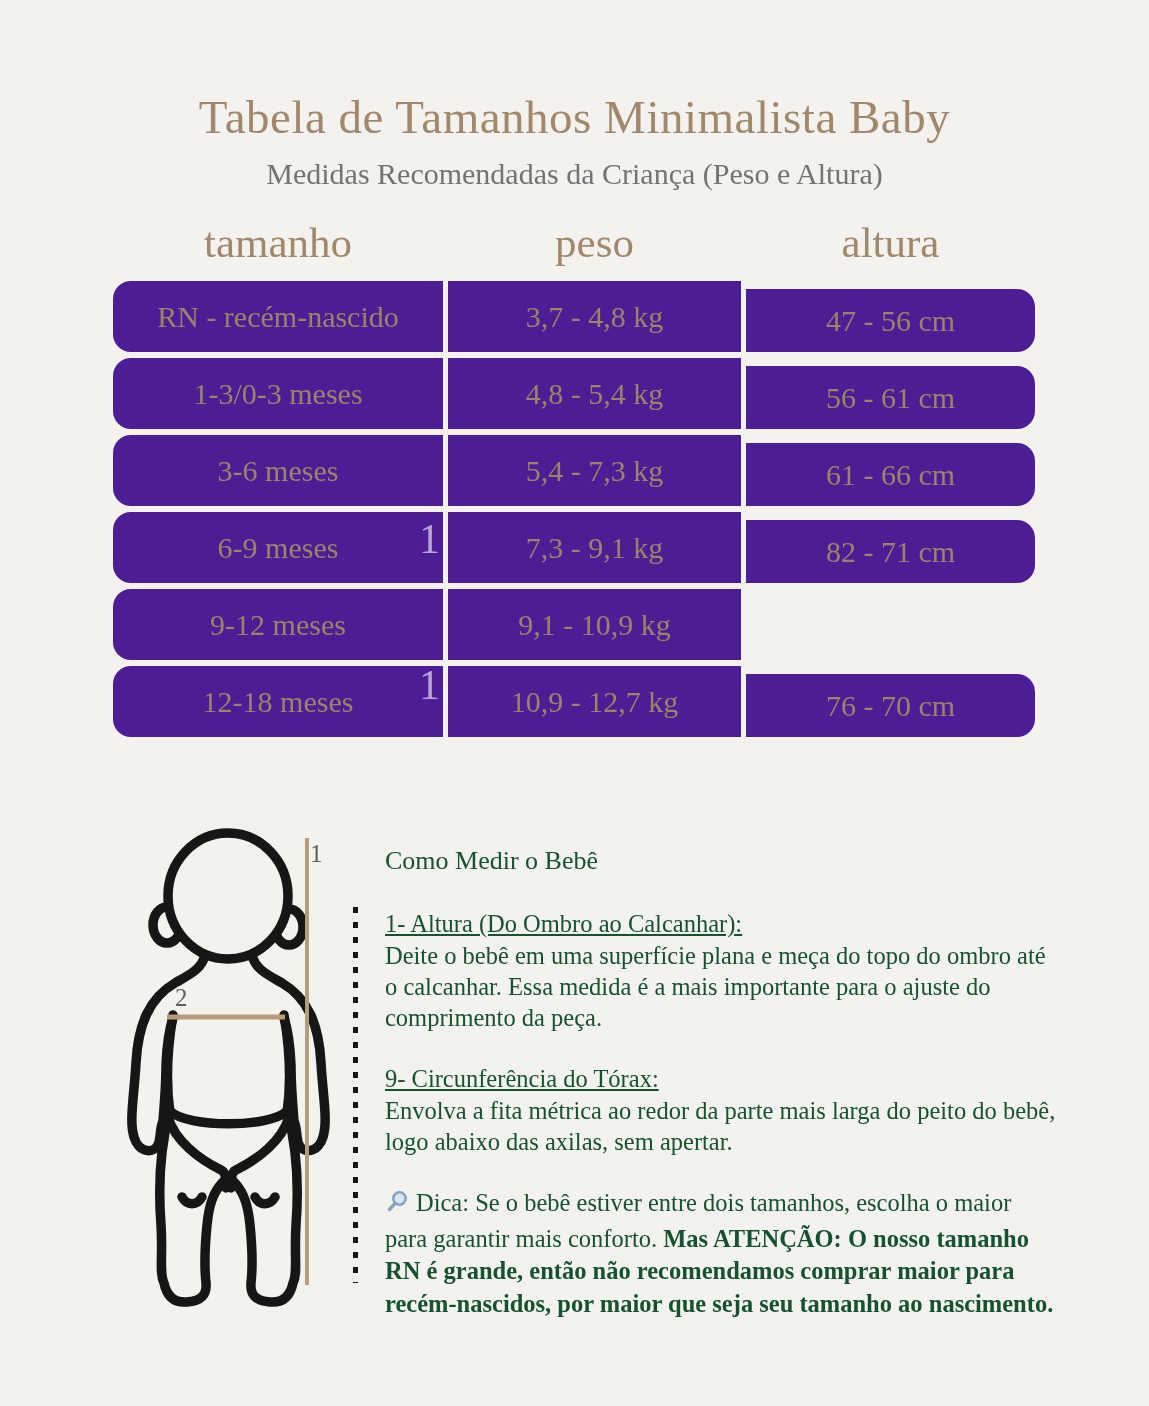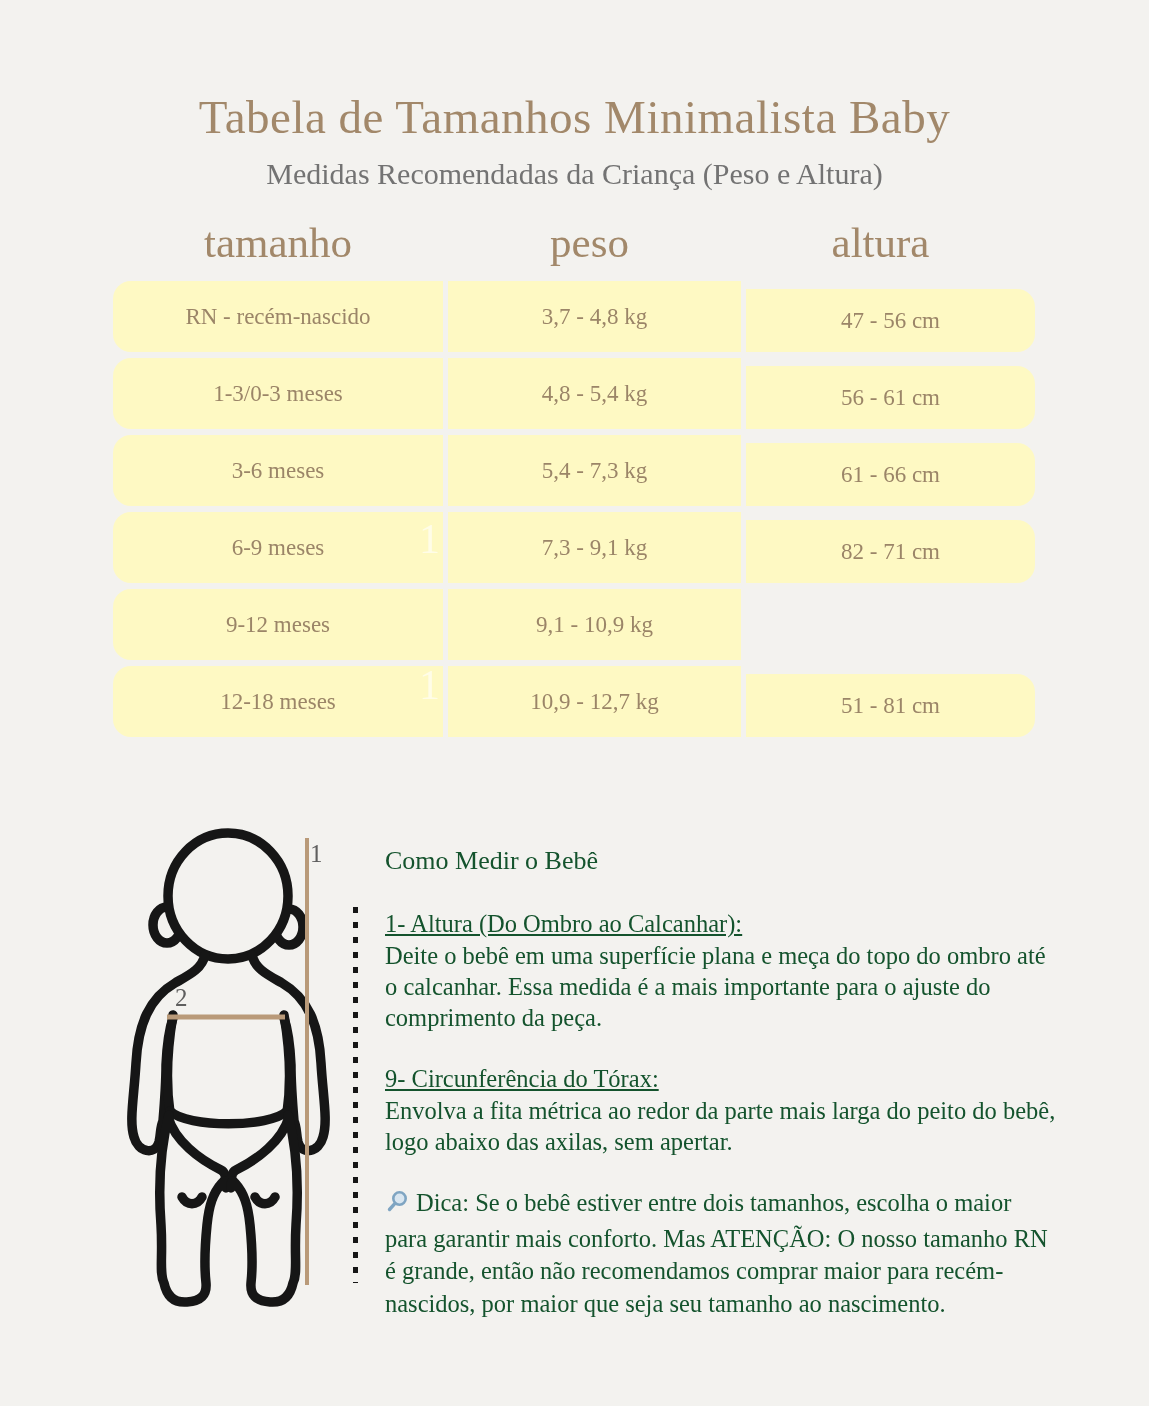--- a/index.html
+++ b/index.html
@@ -27,20 +27,21 @@
     top: 157px; left: 0; width: 1149px;
     text-align: center;
     font-size: 30px;
     font-weight: 400;
     color: #737373;
   }
   .col-headers {
     position: absolute;
     top: 218px; left: 113px; width: 922px;
     display: flex;
+    gap: 5px;
   }
   .col-headers .col-h {
     text-align: center;
     font-size: 43px;
     color: #a2886a;
   }
   .col-h.c1 { width: 330px; }
   .col-h.c2 { width: 293px; }
   .col-h.c3 { width: 289px; }
 
@@ -50,25 +51,25 @@
     display: flex;
     flex-direction: column;
     gap: 6px;
   }
   .t-row {
     display: flex;
     gap: 5px;
     height: 71px;
   }
   .t-cell {
-    background: #fef9c3;
+    background: #4c1d95;
     display: flex;
     align-items: center;
     justify-content: center;
-    font-size: 23px;
+    font-size: 30px;
     color: #9b8568;
   }
   .t-cell.c1 { width: 330px; border-radius: 18px 0 0 18px; }
   .t-cell.c2 { width: 293px; }
   .t-cell.c3 { width: 289px; border-radius: 0 18px 18px 0; margin-top: 8px; }
 
   .watermark {
     position: absolute;
     font-size: 42px;
     color: rgba(255,255,255,0.6);
@@ -106,21 +107,21 @@
     line-height: 31px;
   }
   .guide-heading {
     font-size: 26px;
     font-weight: 400;
     margin-bottom: 32px;
   }
   .guide-section { margin-bottom: 30px; }
   .section-heading { margin-bottom: 1px; text-decoration: underline; }
   .tip { margin-top: 27px; line-height: 32.5px; }
-  .tip .bold { font-weight: 400; text-align: center; }
+  .tip .bold { font-weight: 700; text-align: center; }
   .tip-icon {
     display: inline-block;
     vertical-align: -3px;
     margin-right: 6px;
   }
 </style>
 </head>
 <body>
 
 <div class="page">
@@ -155,21 +156,21 @@
       <div class="t-cell c2">7,3 - 9,1 kg</div>
       <div class="t-cell c3">82 - 71 cm</div>
     </div>
     <div class="t-row">
       <div class="t-cell c1">9-12 meses</div>
       <div class="t-cell c2">9,1 - 10,9 kg</div>
     </div>
     <div class="t-row">
       <div class="t-cell c1">12-18 meses</div>
       <div class="t-cell c2">10,9 - 12,7 kg</div>
-      <div class="t-cell c3">51 - 81 cm</div>
+      <div class="t-cell c3">76 - 70 cm</div>
     </div>
   </div>
 
   <span class="watermark wm1">1</span>
   <span class="watermark wm2">1</span>
 
   <svg class="baby-svg" viewBox="0 0 240 500" xmlns="http://www.w3.org/2000/svg">
     <g stroke="#161616" stroke-width="9.5" fill="none" stroke-linecap="round" stroke-linejoin="round">
 
       <ellipse cx="42" cy="100" rx="14" ry="18"></ellipse>

